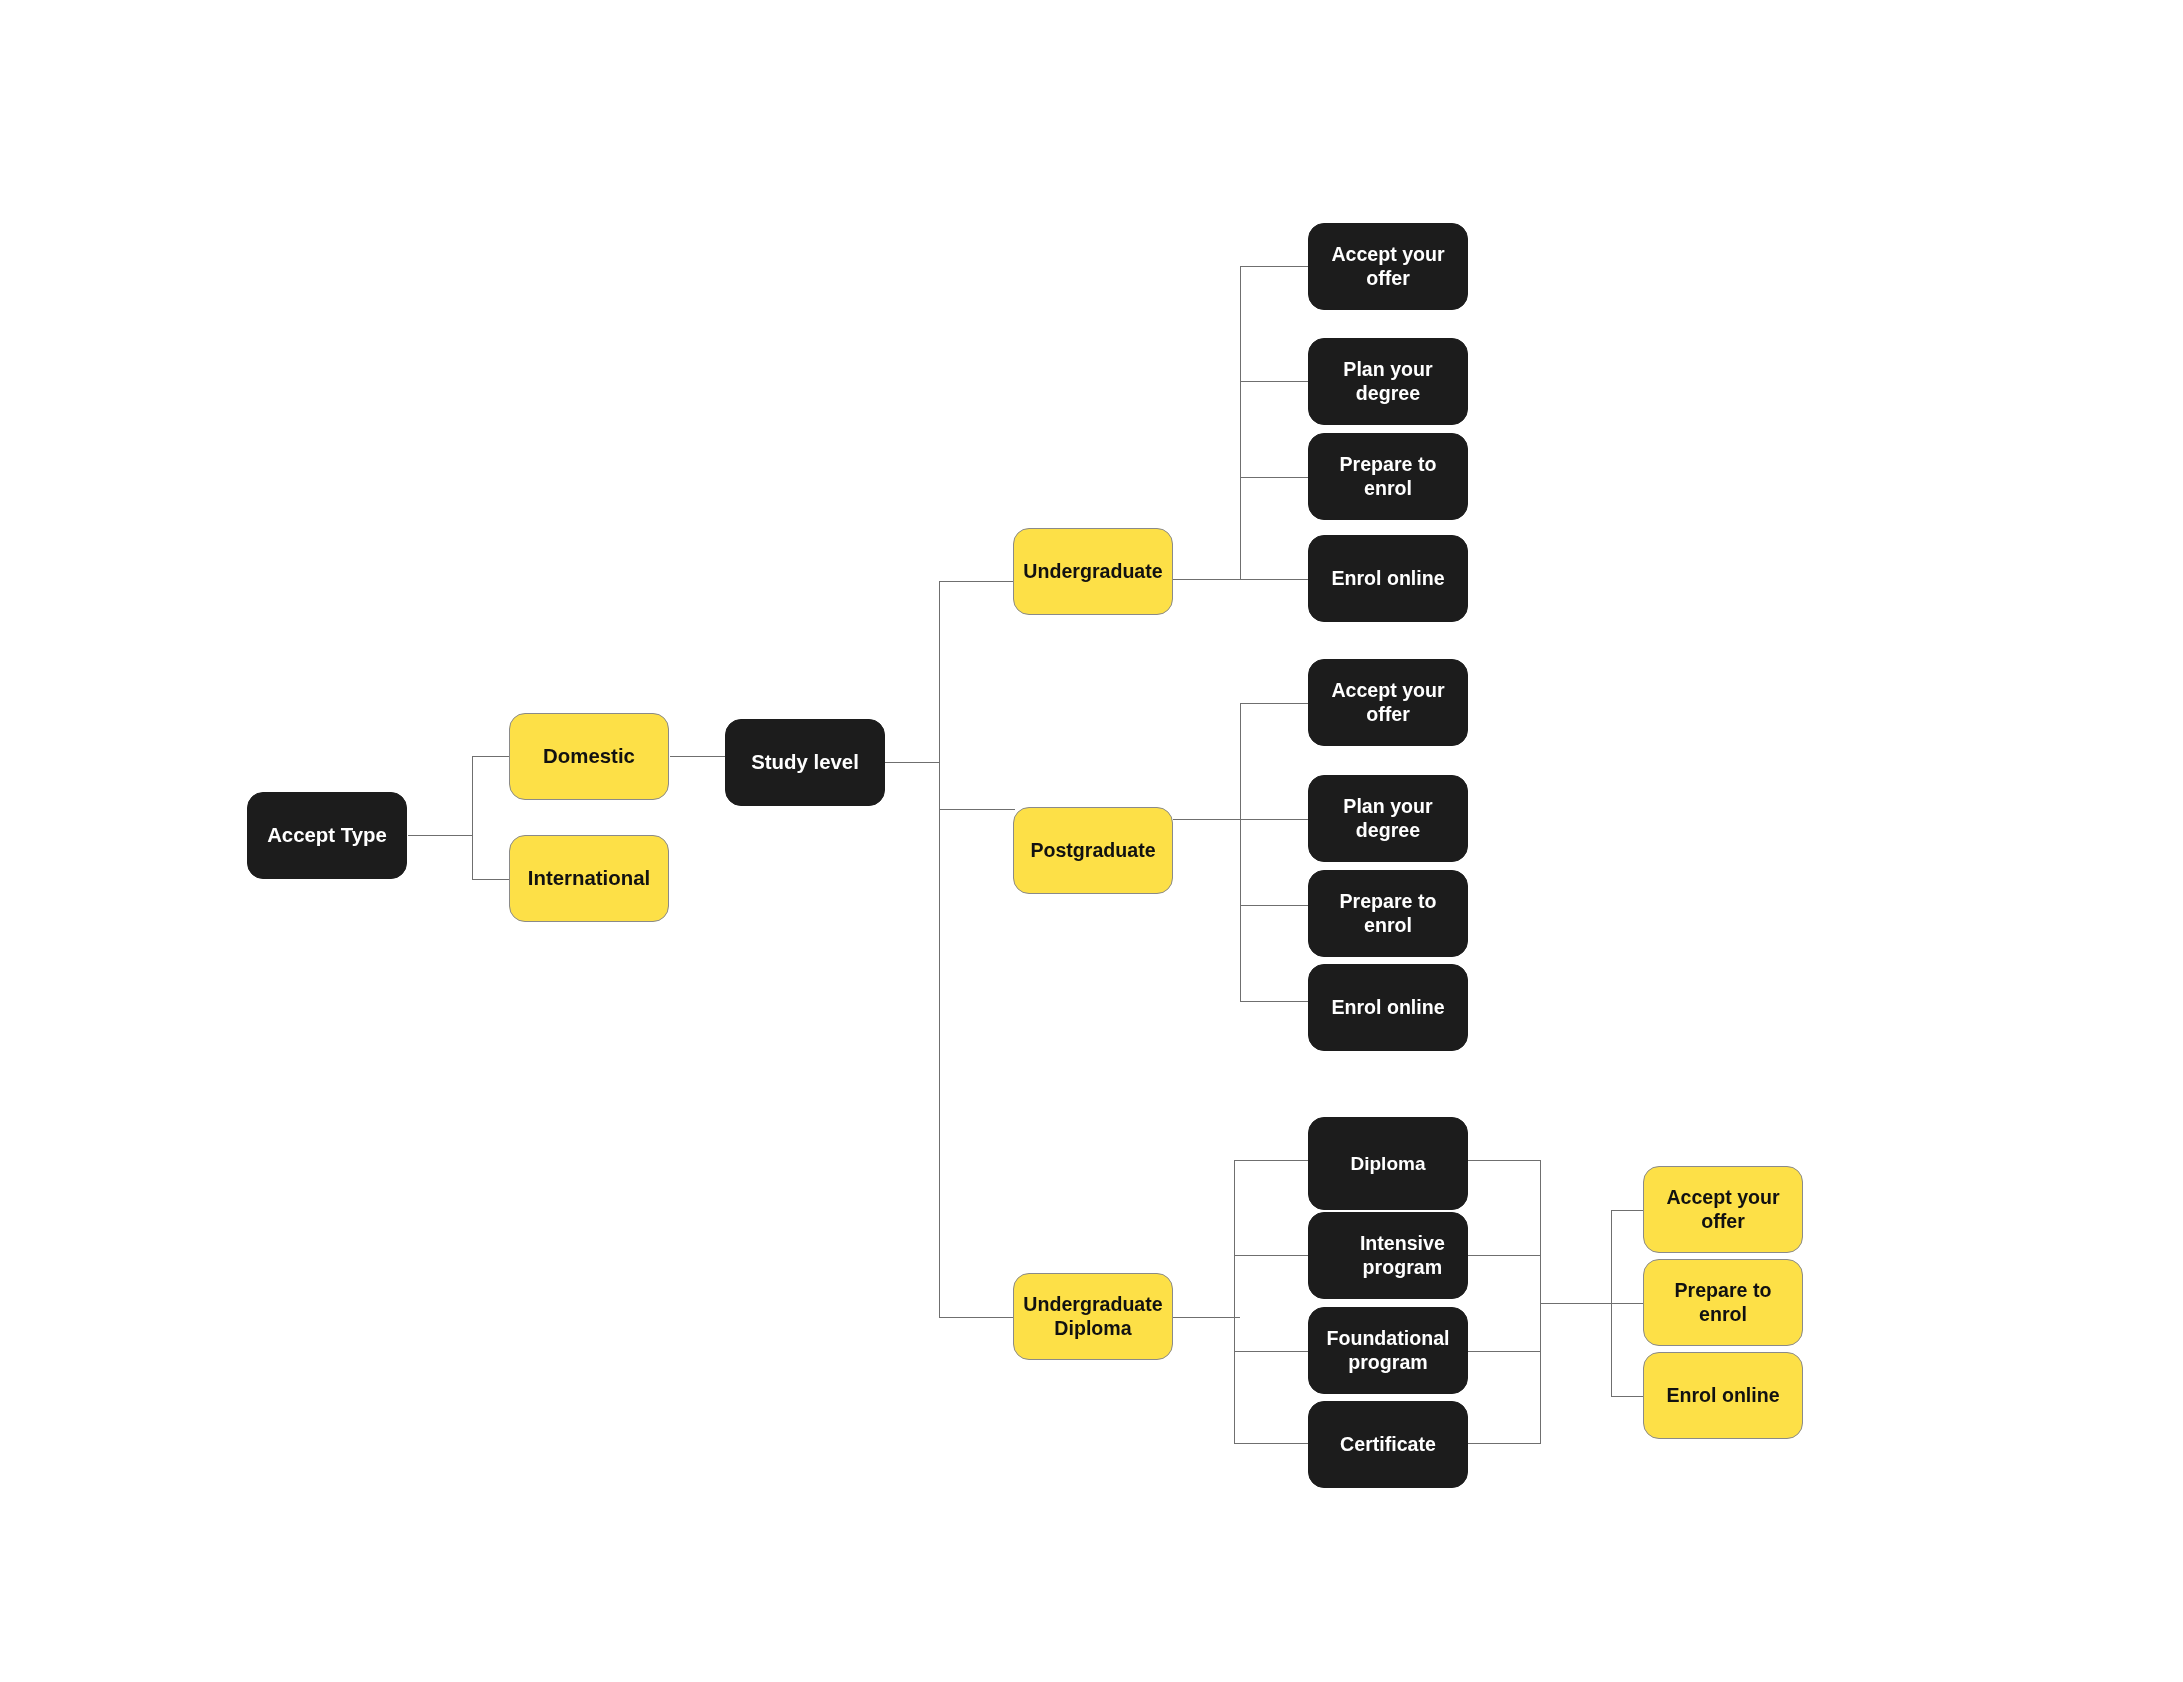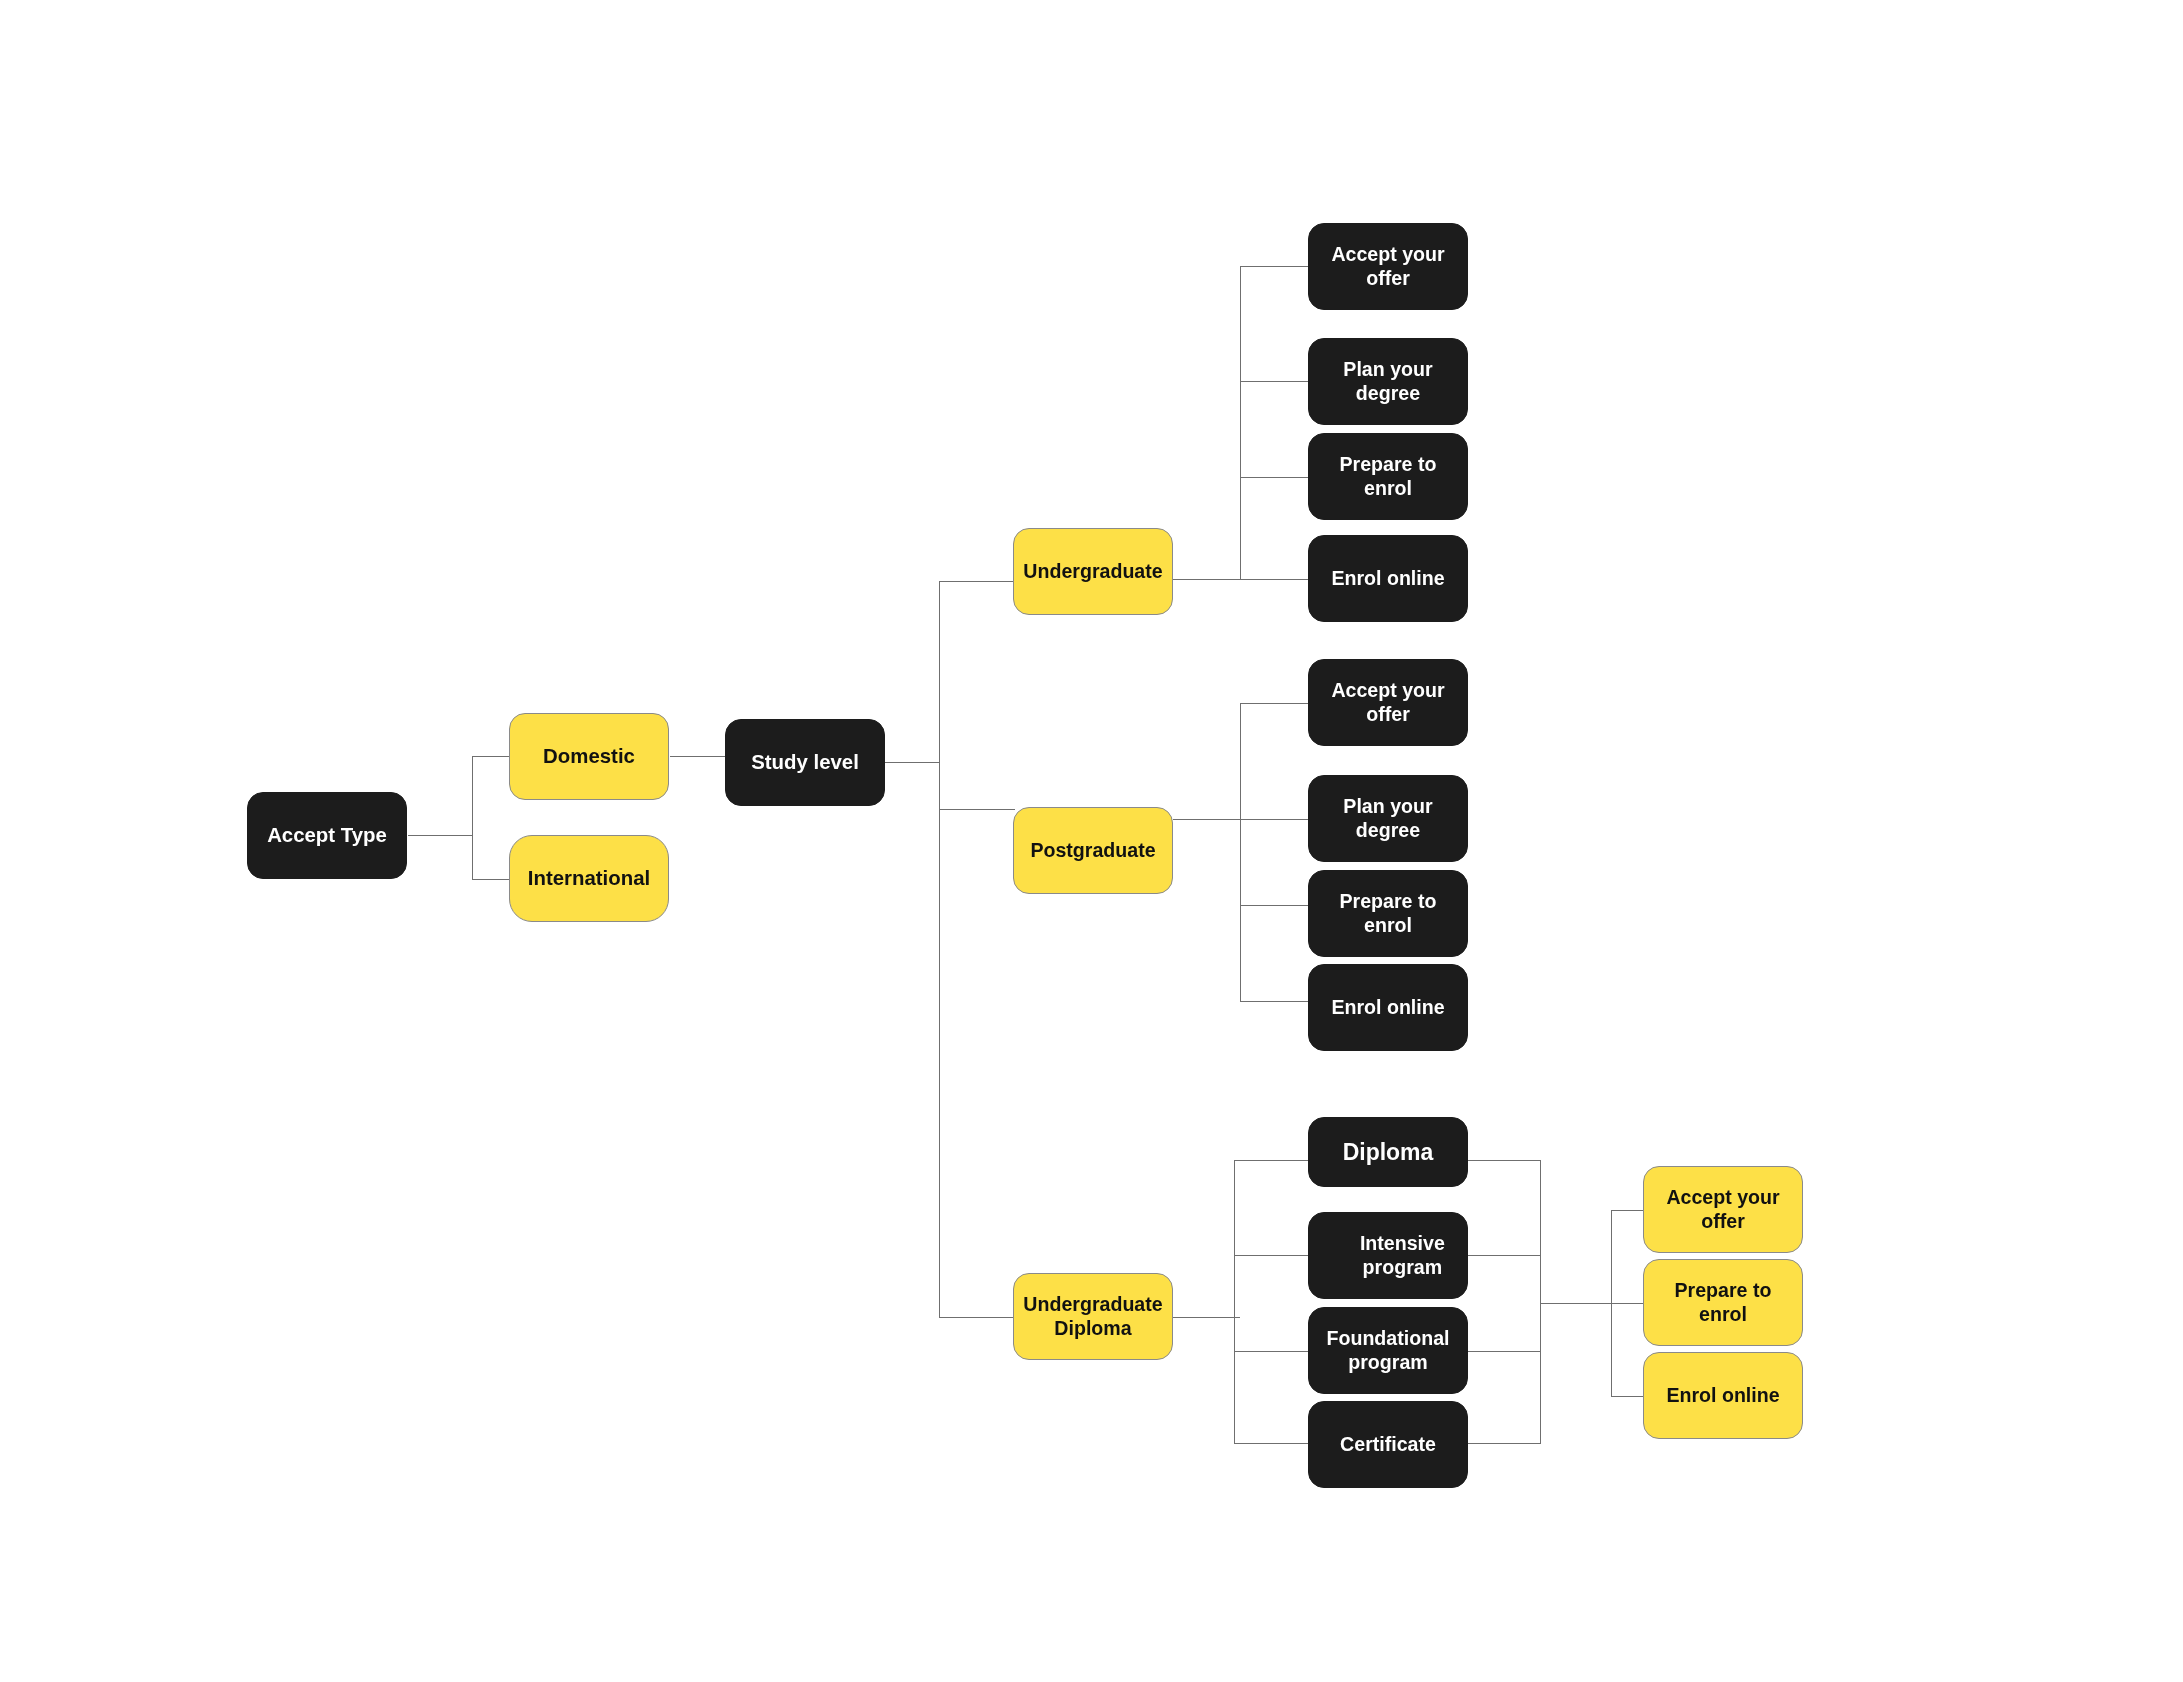--- a/index.html
+++ b/index.html
@@ -60,39 +60,39 @@
   <div class="edge v" style="left:1540px;top:1160px;height:284px;"></div>
   <div class="edge h" style="left:1540px;top:1303px;width:73px;"></div>
   <div class="edge v" style="left:1611px;top:1210px;height:187px;"></div>
   <div class="edge h" style="left:1611px;top:1210px;width:33px;"></div>
   <div class="edge h" style="left:1611px;top:1303px;width:33px;"></div>
   <div class="edge h" style="left:1611px;top:1396px;width:33px;"></div>
 
   <div class="node dark" style="left:247px;top:792px;width:160px;height:87px;font-size:20.4px;">Accept Type</div>
 
   <div class="node light" style="left:509px;top:713px;width:160px;height:87px;font-size:20.4px;">Domestic</div>
-  <div class="node light" style="left:509px;top:835px;width:160px;height:87px;font-size:20.4px;border-radius:23px;">International</div>
+  <div class="node light" style="left:509px;top:835px;width:160px;height:87px;font-size:20.4px;">International</div>
 
   <div class="node dark" style="left:725px;top:719px;width:160px;height:87px;font-size:20.4px;">Study level</div>
 
   <div class="node light" style="left:1013px;top:528px;width:160px;height:87px;font-size:19.6px;">Undergraduate</div>
   <div class="node light" style="left:1013px;top:775px;width:160px;height:87px;font-size:19.6px;margin-top:32px;">Postgraduate</div>
   <div class="node light" style="left:1013px;top:1273px;width:160px;height:87px;font-size:19.6px;">Undergraduate Diploma</div>
 
   <div class="node dark" style="left:1308px;top:223px;width:160px;height:87px;font-size:19.6px;">Accept your offer</div>
   <div class="node dark" style="left:1308px;top:338px;width:160px;height:87px;font-size:19.6px;">Plan your degree</div>
   <div class="node dark" style="left:1308px;top:433px;width:160px;height:87px;font-size:19.6px;">Prepare to enrol</div>
   <div class="node dark" style="left:1308px;top:535px;width:160px;height:87px;font-size:19.6px;">Enrol online</div>
 
   <div class="node dark" style="left:1308px;top:659px;width:160px;height:87px;font-size:19.6px;">Accept your offer</div>
   <div class="node dark" style="left:1308px;top:775px;width:160px;height:87px;font-size:19.6px;">Plan your degree</div>
   <div class="node dark" style="left:1308px;top:870px;width:160px;height:87px;font-size:19.6px;">Prepare to enrol</div>
   <div class="node dark" style="left:1308px;top:964px;width:160px;height:87px;font-size:19.6px;">Enrol online</div>
 
-  <div class="node dark" style="left:1308px;top:1117px;width:160px;height:70px;font-size:23px;">Diploma</div>
+  <div class="node dark" style="left:1308px;top:1117px;width:160px;height:93px;font-size:19px;">Diploma</div>
   <div class="node dark" style="left:1308px;top:1212px;width:160px;height:87px;font-size:19.6px;padding-left:36px;">Intensive program</div>
   <div class="node dark" style="left:1308px;top:1307px;width:160px;height:87px;font-size:19.6px;">Foundational program</div>
   <div class="node dark" style="left:1308px;top:1401px;width:160px;height:87px;font-size:19.6px;">Certificate</div>
 
   <div class="node light" style="left:1643px;top:1166px;width:160px;height:87px;font-size:19.6px;">Accept your offer</div>
   <div class="node light" style="left:1643px;top:1259px;width:160px;height:87px;font-size:19.6px;">Prepare to enrol</div>
   <div class="node light" style="left:1643px;top:1352px;width:160px;height:87px;font-size:19.6px;">Enrol online</div>
 
 </div>
 

